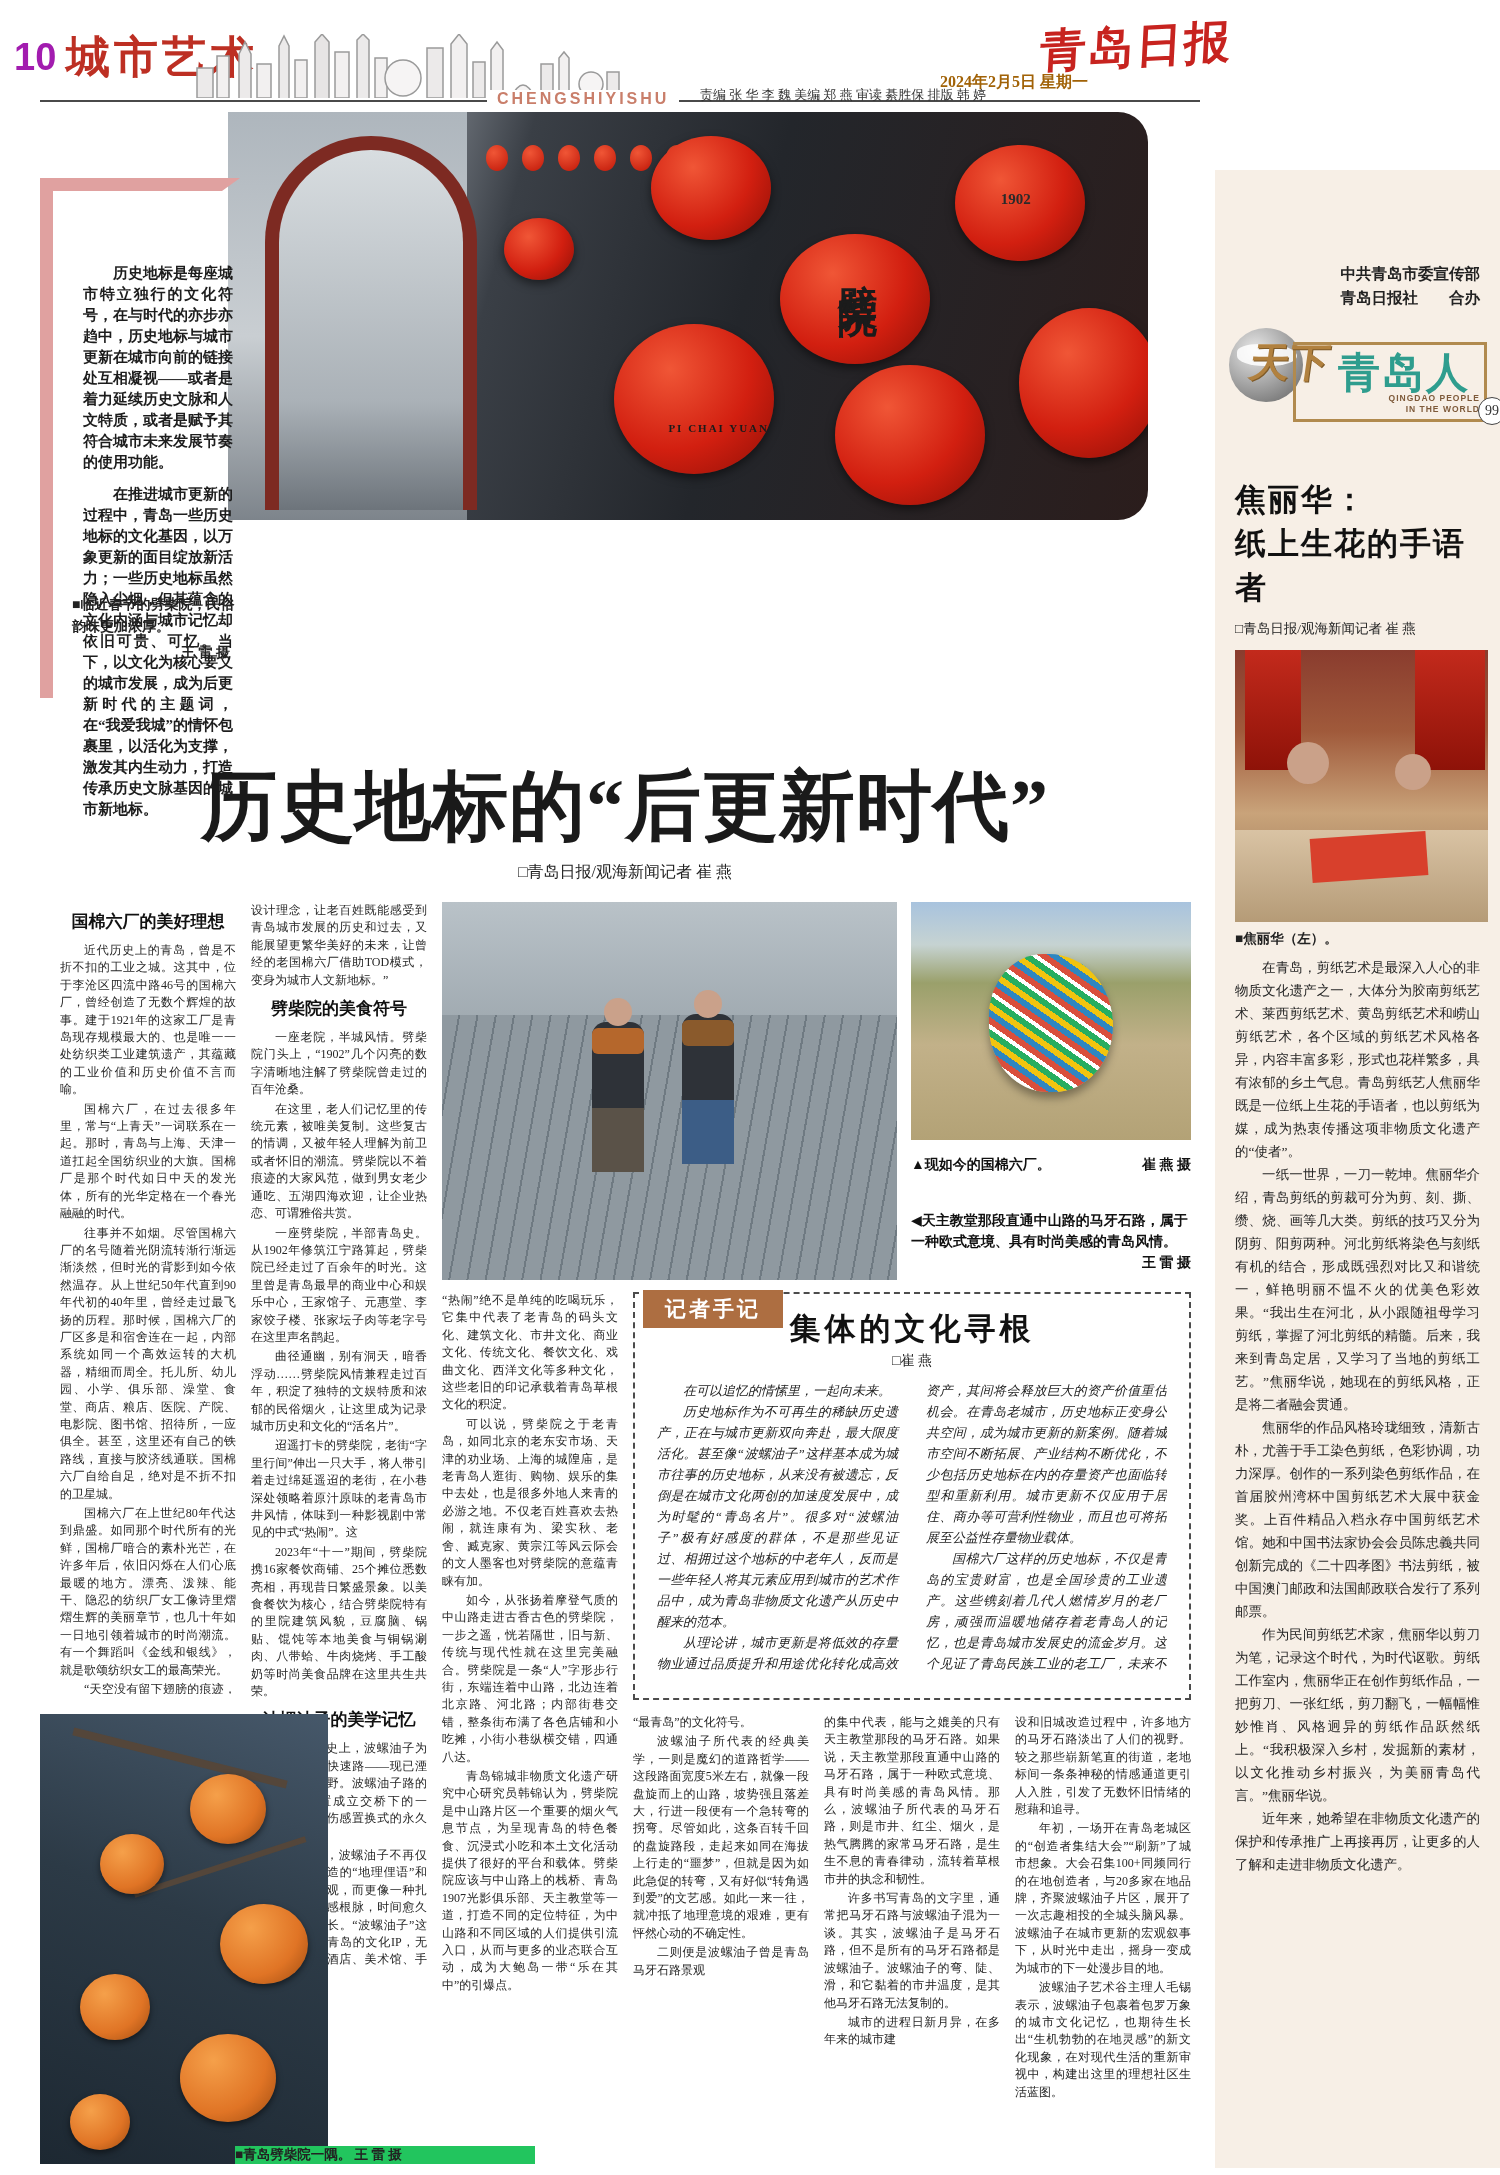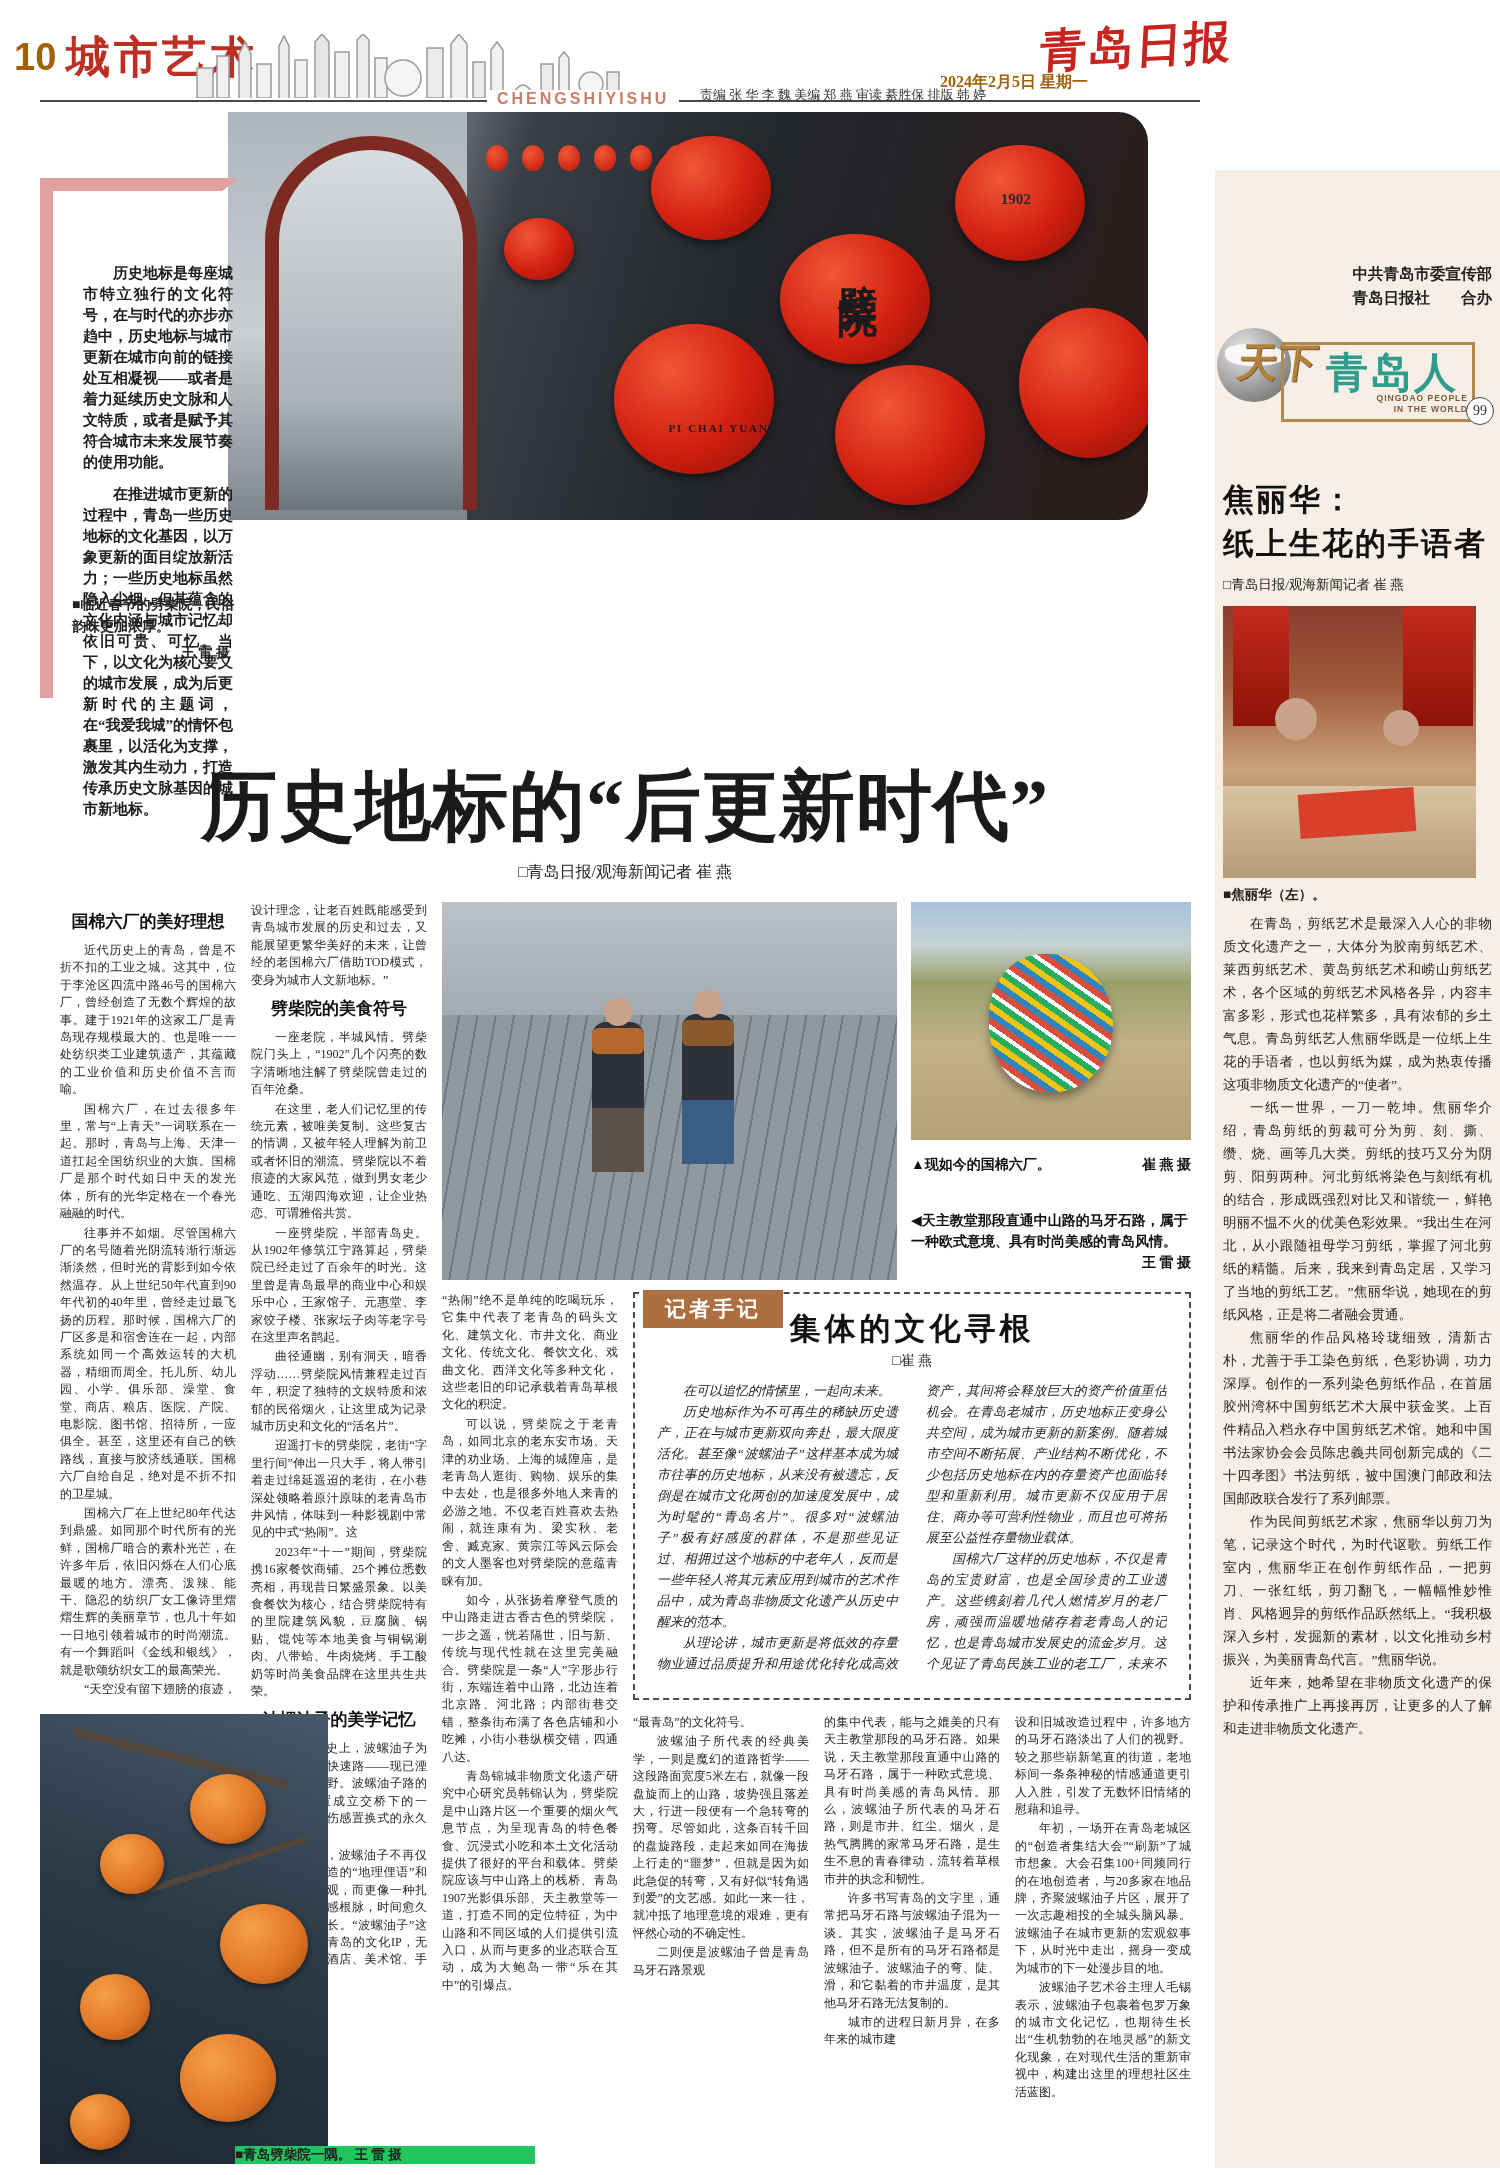--- a/index.html
+++ b/index.html
@@ -1,20 +1,20 @@
 <!DOCTYPE html>
 <html><head>
 <meta charset="utf-8">
 <style>
   html,body{margin:0;padding:0;}
   body{width:1500px;height:2175px;position:relative;background:#ffffff;
        font-family:"Liberation Serif","DejaVu Serif",serif;color:#222;overflow:hidden;}
   .abs{position:absolute;}
   
-  .hdr-pagenum{left:14px;top:36px;font-size:38px;font-weight:bold;color:#a16207;font-family:"Liberation Sans","DejaVu Sans",sans-serif;}
+  .hdr-pagenum{left:14px;top:36px;font-size:38px;font-weight:bold;color:#a21caf;font-family:"Liberation Sans","DejaVu Sans",sans-serif;}
   .hdr-section{left:66px;top:28px;font-size:44px;font-weight:bold;color:#bd2f23;letter-spacing:4px;}
   .hdr-skyline{left:195px;top:34px;}
   .hdr-rule{left:40px;top:100px;width:1160px;height:2px;background:#4a4a4a;}
   .hdr-pinyin{left:487px;top:90px;background:#fff;padding:0 10px;font-size:16px;font-weight:bold;
               letter-spacing:3px;color:#c97e6a;font-family:"Liberation Sans","DejaVu Sans",sans-serif;}
   .masthead{left:1040px;top:16px;width:190px;font-size:46px;font-weight:bold;color:#c7231f;
             transform:rotate(-3deg) skewX(-6deg);letter-spacing:2px;white-space:nowrap;}
   .hdr-date{left:940px;top:64px;width:290px;text-align:left;font-size:16px;font-weight:bold;color:#a16207;margin-top:8px;}
   .hdr-editors{left:700px;top:86px;width:530px;text-align:left;font-size:13px;color:#333;}
   
@@ -83,21 +83,21 @@
   .notebox-cols{margin:10px 22px 0 22px;height:302px;overflow:hidden;column-count:2;column-gap:28px;}
   .notebox-cols p{margin:0;font-size:13px;line-height:21px;font-style:italic;text-align:justify;text-indent:2em;color:#222;}
   
   .photo-persimmon{left:-20px;top:812px;width:288px;height:450px;overflow:hidden;
       background:linear-gradient(200deg,#46586a 0%,#2c3a46 45%,#1d2832 100%);}
   .persimmon{position:absolute;border-radius:50%;
       background:radial-gradient(circle at 35% 30%,#f5a04a 0%,#e07425 60%,#9c4a10 100%);box-shadow:0 3px 6px rgba(0,0,0,.5);}
   .branch{position:absolute;background:#54463a;transform:rotate(14deg);}
   .bottom-caption{left:175px;top:1244px;width:300px;font-size:13.5px;font-weight:bold;background:#22c55e;}
   
-  .sidebar{left:1215px;top:170px;width:285px;height:1998px;background:#f7efe6;box-sizing:border-box;padding:0 8px;}
+  .sidebar{left:1215px;top:170px;width:285px;height:1998px;background:#f7efe6;box-sizing:border-box;padding:0 20px;}
   .cohost{margin-top:92px;text-align:right;font-size:15.5px;font-weight:bold;line-height:24px;color:#222;}
   .logo-row{position:relative;margin-top:14px;height:100px;}
   .globe{position:absolute;left:-6px;top:4px;width:74px;height:74px;border-radius:50%;
       background:radial-gradient(circle at 35% 30%,#e8e8e8 0%,#9d9d9d 55%,#5f5f5f 100%);overflow:hidden;}
   .globe:after{content:"";position:absolute;left:8px;top:16px;width:60px;height:22px;background:#fff;opacity:.85;border-radius:40% 60% 50% 50%;}
   .logo-frame{position:absolute;left:58px;top:18px;width:188px;height:74px;border:3px solid #b18a4e;}
   .logo-tianxia{position:absolute;left:-46px;top:-10px;font-size:40px;font-weight:bold;color:#b1813f;
       font-family:"Liberation Sans","DejaVu Sans",sans-serif;transform:skewX(-8deg);text-shadow:1px 1px 0 #7e5a28;}
   .logo-qdr{position:absolute;left:42px;top:0px;font-size:42px;font-weight:bold;color:#2f9d8e;letter-spacing:2px;
       font-family:"Liberation Sans","DejaVu Sans",sans-serif;}

